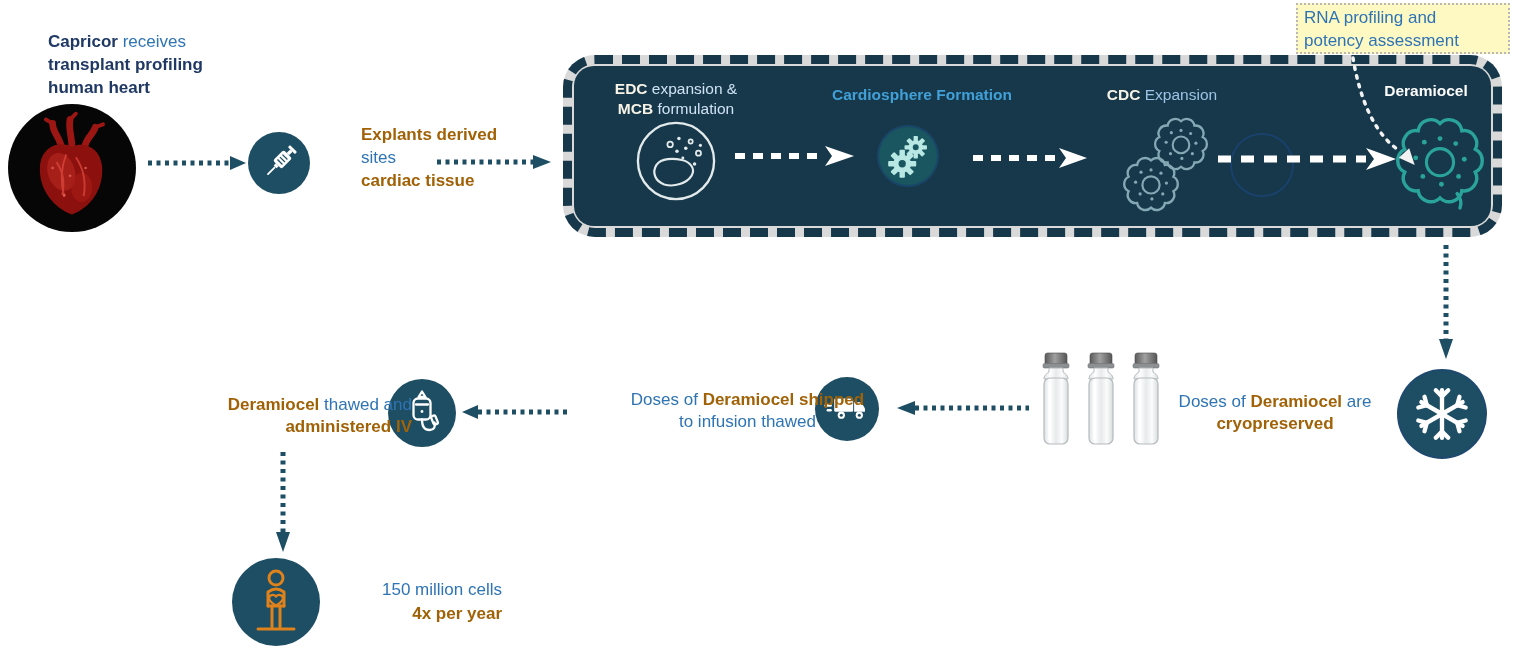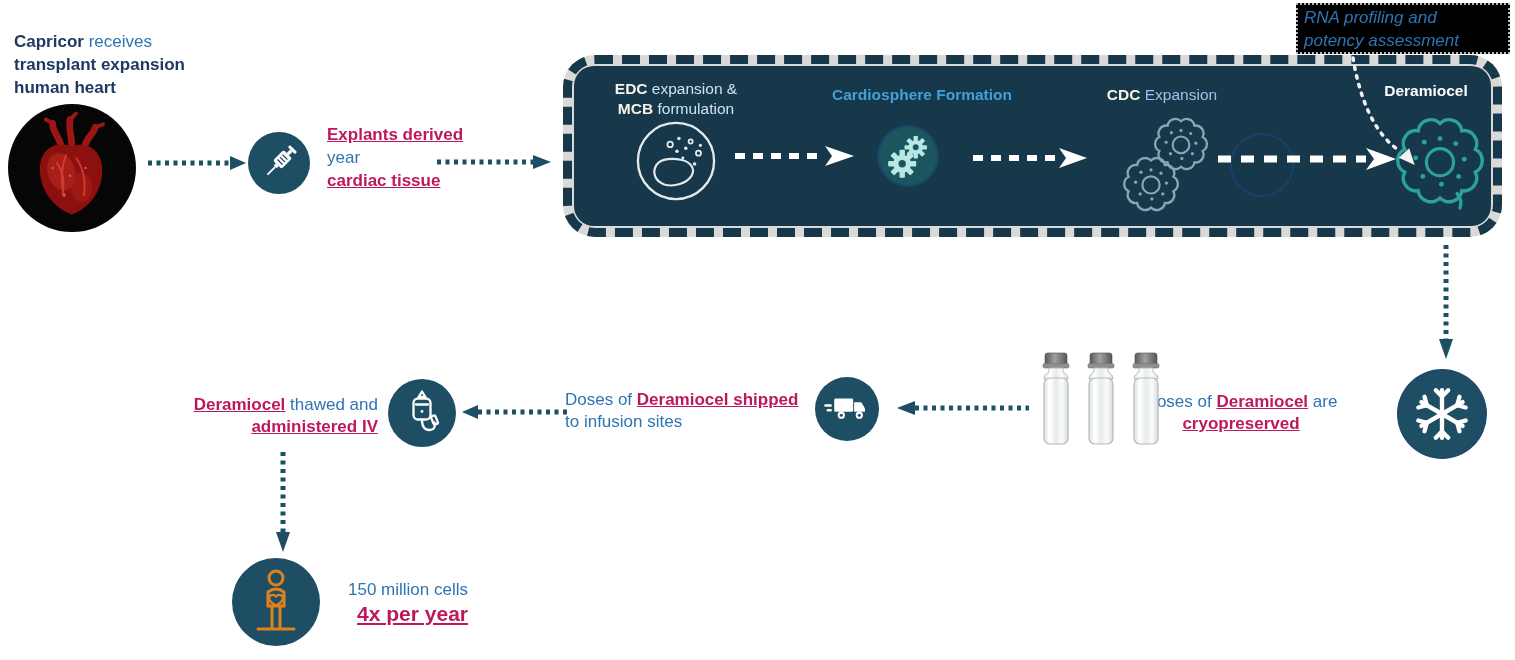--- a/index.html
+++ b/index.html
@@ -1,38 +1,38 @@
 <!DOCTYPE html>
 <html><head>
 <meta charset="utf-8">
 <style>
   html,body{margin:0;padding:0;background:#ffffff;}
   .canvas{position:relative;width:1515px;height:660px;background:#fff;overflow:hidden;
           font-family:"Liberation Sans",sans-serif;}
   .abs{position:absolute;}
-  .txt{position:absolute;font-size:17px;line-height:23px;}
+  .txt{position:absolute;font-size:17px;line-height:23px;margin-left:34px;}
   .b{font-weight:bold;}
   .navy{color:#1f3864;}
   .blue{color:#2e74b5;}
-  .dblue{color:#be185d;text-decoration:underline;}
+  .dblue{color:#a16207;}
   .circle{position:absolute;border-radius:50%;background:#1d4e63;display:flex;
           align-items:center;justify-content:center;}
   .ring{border:2px solid rgba(32,70,120,.55);}
   
   .pbox{position:absolute;left:563px;top:55px;width:939px;height:182px;
         background:#d9d9d9;border-radius:32px;}
   .pbox-dashes{position:absolute;inset:0;border:9px dashed #16384a;border-radius:32px;box-sizing:border-box;}
   .pbox-inner{position:absolute;inset:11px;background:#16384a;border-radius:20px;}
   .stage-label{position:absolute;text-align:center;font-size:15.5px;line-height:20px;color:#cfe2f3;}
   .stage-label .w{color:#f7f3e6;font-weight:bold;}
   .faint-circle{position:absolute;left:667px;top:78px;width:60px;height:60px;border-radius:50%;
                 border:2px solid rgba(27,74,140,.5);}
-  .rna-box{position:absolute;left:1296px;top:3px;width:214px;height:51px;background:#000000;
+  .rna-box{position:absolute;left:1296px;top:3px;width:214px;height:51px;background:#fef9c3;
            border:2px dotted #b8b8b8;box-sizing:border-box;z-index:6;
-           font-size:17px;line-height:23px;color:#2e74b5;padding:1px 6px;font-style:italic;}
+           font-size:17px;line-height:23px;color:#2e74b5;padding:1px 6px;}
   svg{display:block;}
 </style>
 </head>
 <body>
 
 <div class="canvas">
 
   <svg width="0" height="0" aria-hidden="true">
     <defs>
       <linearGradient id="glassGrad" x1="0" y1="0" x2="1" y2="0">
@@ -45,21 +45,21 @@
       <linearGradient id="capGrad" x1="0" y1="0" x2="1" y2="0">
         <stop offset="0" stop-color="#5a5a5a"></stop>
           <stop offset=".45" stop-color="#a0a0a0"></stop>
         <stop offset="1" stop-color="#565656"></stop>
       </linearGradient>
     </defs>
   </svg>
 
   <div class="txt" style="left:14px;top:30px;width:230px">
     <div><span class="b navy">Capricor</span><span class="blue"> receives</span></div>
-    <div class="b navy">transplant expansion</div>
+    <div class="b navy">transplant profiling</div>
     <div class="b navy">human heart</div>
   </div>
 
   <div class="abs" style="left:8px;top:104px;width:128px;height:128px;border-radius:50%;background:#060606;overflow:hidden">
     <svg width="128" height="128" viewBox="0 0 132 132">
       <g stroke="#9c1713" stroke-width="7" stroke-linecap="round" fill="none">
         <path d="M56,48 C54,34 46,30 46,20"></path>
         <path d="M66,46 C66,32 62,26 64,16"></path>
         <path d="M78,48 C80,34 88,32 90,24"></path>
       </g>
@@ -100,21 +100,21 @@
         <rect x="16.5" y="18.5" width="1.2" height="7" fill="#1d4e63"></rect>
         <rect x="20" y="18.5" width="1.2" height="7" fill="#1d4e63"></rect>
         <rect x="24.5" y="20" width="3" height="4"></rect>
         <rect x="27.5" y="21.1" width="11" height="1.8" rx="0.9"></rect>
       </g>
     </svg>
   </div>
 
   <div class="txt" style="left:327px;top:123px;width:170px">
     <div class="b dblue">Explants derived</div>
-    <div class="blue">year</div>
+    <div class="blue">sites</div>
     <div class="b dblue">cardiac tissue</div>
   </div>
 
   <svg class="abs" style="left:435px;top:152px" width="120" height="20">
     <line x1="2" y1="10" x2="98" y2="10" stroke="#1d4e63" stroke-width="5" stroke-dasharray="4 4.5"></line>
     <polygon points="98,3 116,10 98,17" fill="#1d4e63"></polygon>
   </svg>
 
   <div class="pbox">
     <div class="pbox-inner"></div>
@@ -336,23 +336,23 @@
         <rect x="10.5" y="8" width="20" height="14" rx="1.5"></rect>
         <path d="M31.5,12 h6.2 c0.9,0 1.7,0.5 2.2,1.3 l2.6,4.4 c0.3,0.5 0.5,1.1 0.5,1.7 v2.6 h-11.5 z"></path>
         <circle cx="18" cy="25.5" r="3.8"></circle>
         <circle cx="37" cy="25.5" r="3.8"></circle>
       </g>
       <circle cx="18" cy="25.5" r="1.6" fill="#1d4e63"></circle>
       <circle cx="37" cy="25.5" r="1.6" fill="#1d4e63"></circle>
     </svg>
   </div>
 
-  <div class="txt" style="left:565px;top:389px;width:245px;text-align:left;line-height:22px">
+  <div class="txt" style="left:591px;top:389px;width:245px;text-align:center;line-height:22px">
     <div><span class="blue">Doses of </span><span class="b dblue">Deramiocel shipped</span></div>
-    <div class="blue">to infusion sites</div>
+    <div class="blue">to infusion thawed</div>
   </div>
 
   <svg class="abs" style="left:458px;top:402px" width="116" height="20">
     <polygon points="20,3 4,10 20,17" fill="#1d4e63"></polygon>
     <line x1="20" y1="10" x2="112" y2="10" stroke="#1d4e63" stroke-width="5" stroke-dasharray="4 4.5"></line>
   </svg>
 
   <div class="circle" style="left:388px;top:379px;width:68px;height:68px">
     <svg width="48" height="48" viewBox="0 0 48 48" stroke="#ffffff" stroke-width="2.3" fill="none" stroke-linecap="round" stroke-linejoin="round">
       <path d="M24,2.5 l3.5,5.5 h-7 z"></path>
@@ -381,16 +381,16 @@
       <line x1="26" y1="39" x2="26" y2="60"></line>
       <line x1="34" y1="39" x2="34" y2="60"></line>
       <line x1="22" y1="39" x2="38" y2="39"></line>
       <line x1="12" y1="62" x2="48" y2="62"></line>
       <path d="M30,29.5 c-2.5,-3 -7,-1.5 -7,1.8 c0,3 4,5.5 7,7.4 c3,-1.9 7,-4.4 7,-7.4 c0,-3.3 -4.5,-4.8 -7,-1.8 z" stroke-width="2.4"></path>
     </svg>
   </div>
 
   <div class="txt" style="left:322px;top:578px;width:146px;text-align:right;line-height:24px">
     <div class="blue">150 million cells</div>
-    <div class="b dblue" style="font-size:21px">4x per year</div>
+    <div class="b dblue" style="font-size:17px">4x per year</div>
   </div>
 
 </div>
 
 </body></html>

